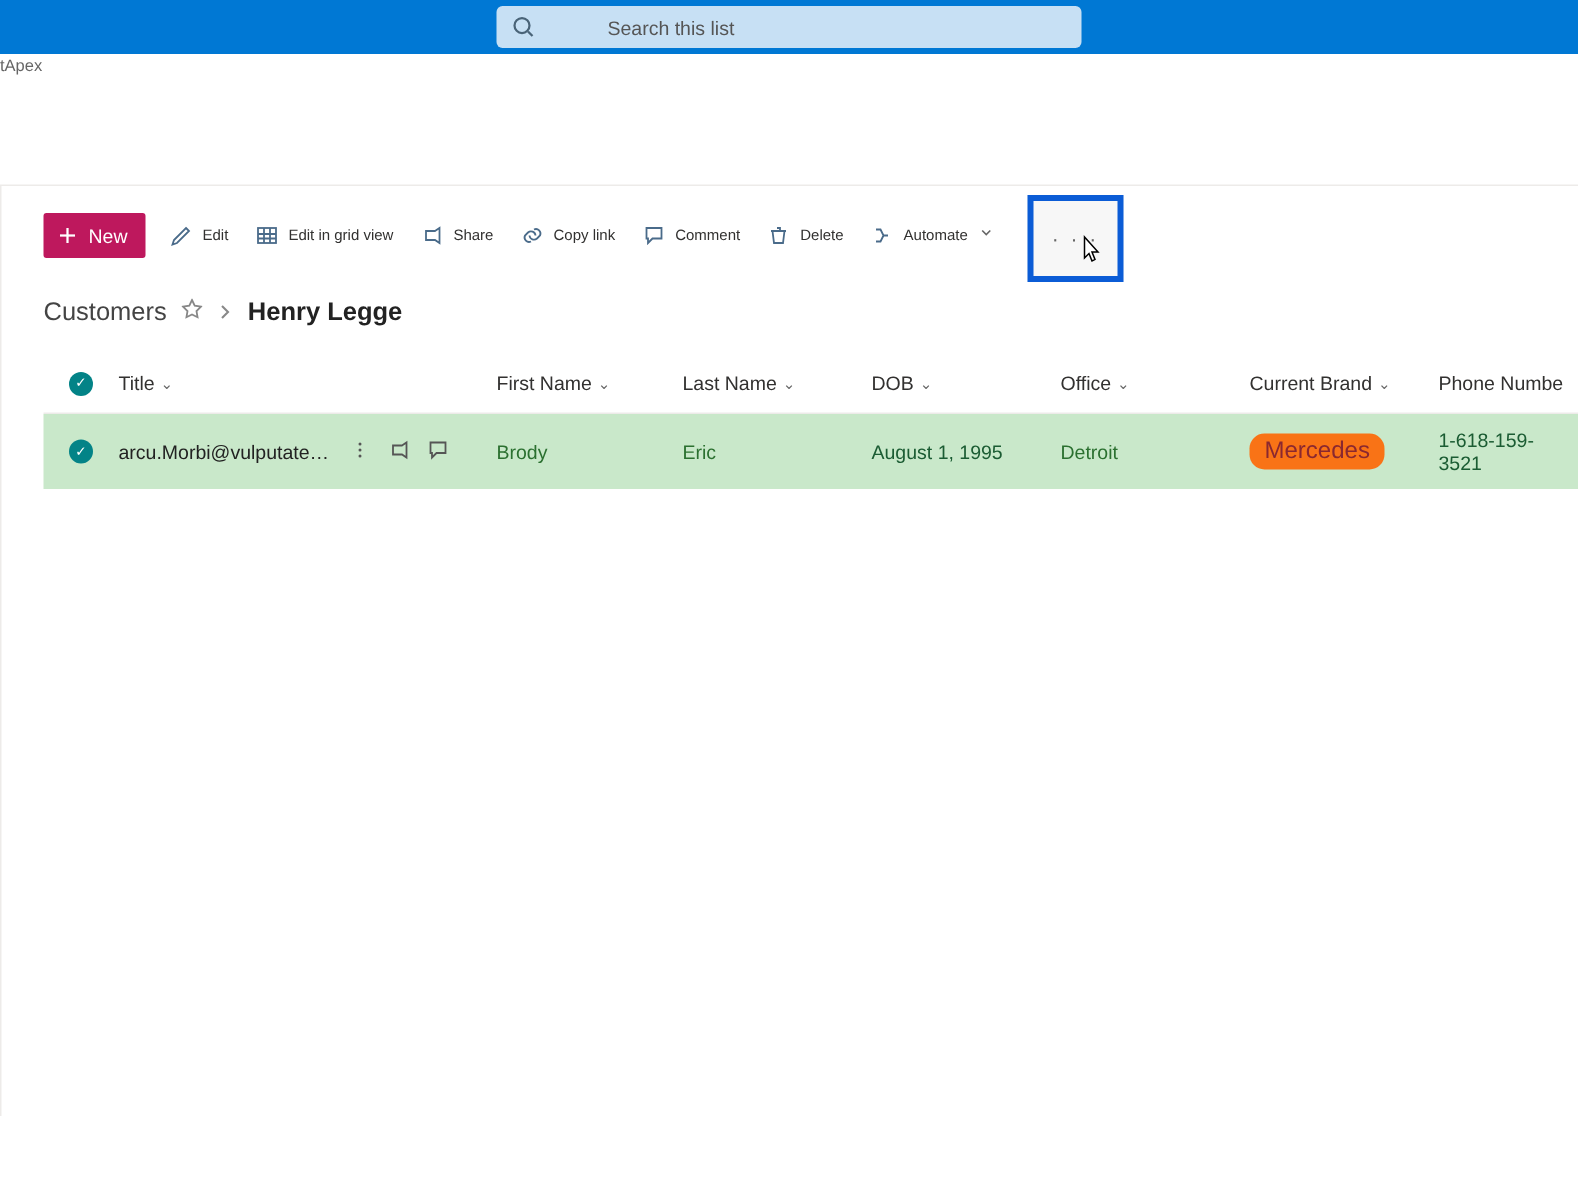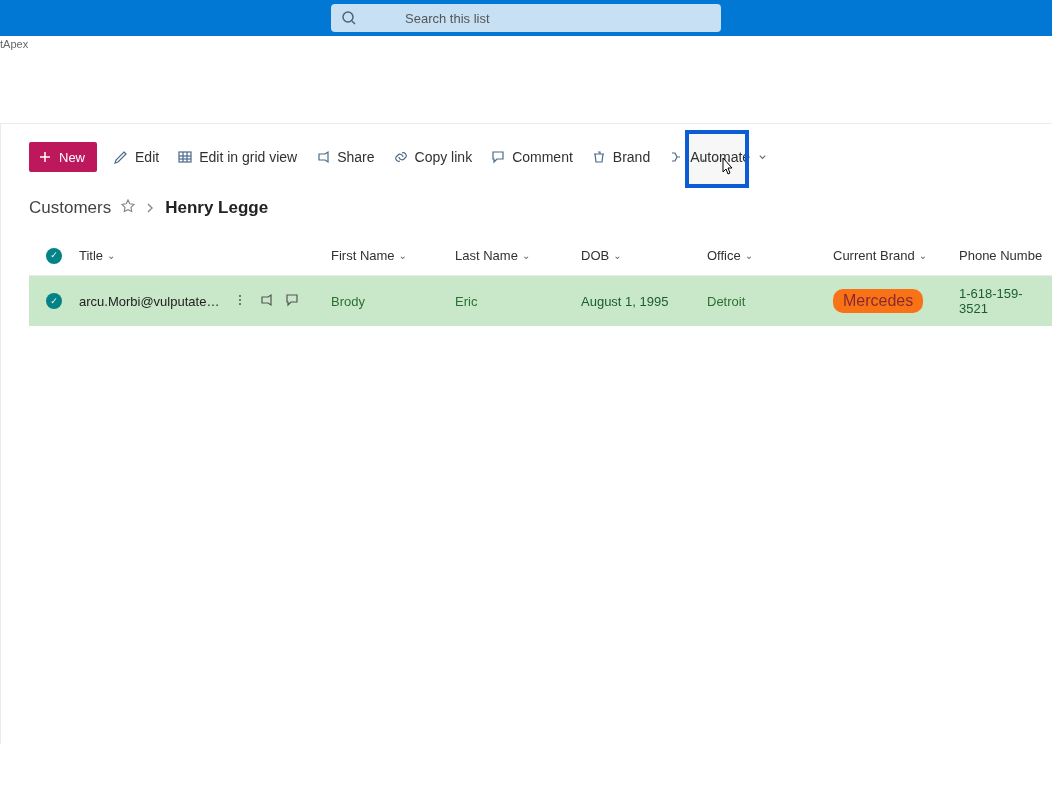--- a/index.html
+++ b/index.html
@@ -87,21 +87,21 @@
       font-size: 13px;
       border-radius: 2px;
       cursor: pointer;
     }
     .toolbar-btn {
       background: transparent;
       border: none;
       display: flex;
       align-items: center;
       gap: 6px;
-      font-size: 14px;
+      font-size: 10px;
       color: #323130;
       cursor: pointer;
       padding: 4px 2px;
     }
     .toolbar-icon {
       width: 16px;
       height: 16px;
       display: inline-flex;
       align-items: center;
       justify-content: center;
@@ -322,21 +322,21 @@
         </span>
         <span>Comment</span>
       </button>
 
       <button class="toolbar-btn">
         <span class="toolbar-icon">
           <svg width="14" height="14" viewBox="0 0 14 14" fill="none" stroke="#4a6b8a" stroke-width="1.2">
             <path d="M3 4h8l-1 8H4z M2 4h10 M6 2h2v2"></path>
           </svg>
         </span>
-        <span>Brand</span>
+        <span>Delete</span>
       </button>
 
       <button class="toolbar-btn">
         <span class="toolbar-icon">
           <svg width="14" height="14" viewBox="0 0 14 14" fill="none" stroke="#4a6b8a" stroke-width="1.2">
             <path d="M3 3h3l2 4h3M3 11h3l2-4"></path>
           </svg>
         </span>
         <span>Automate</span>
         <span class="chev-down-mini">

